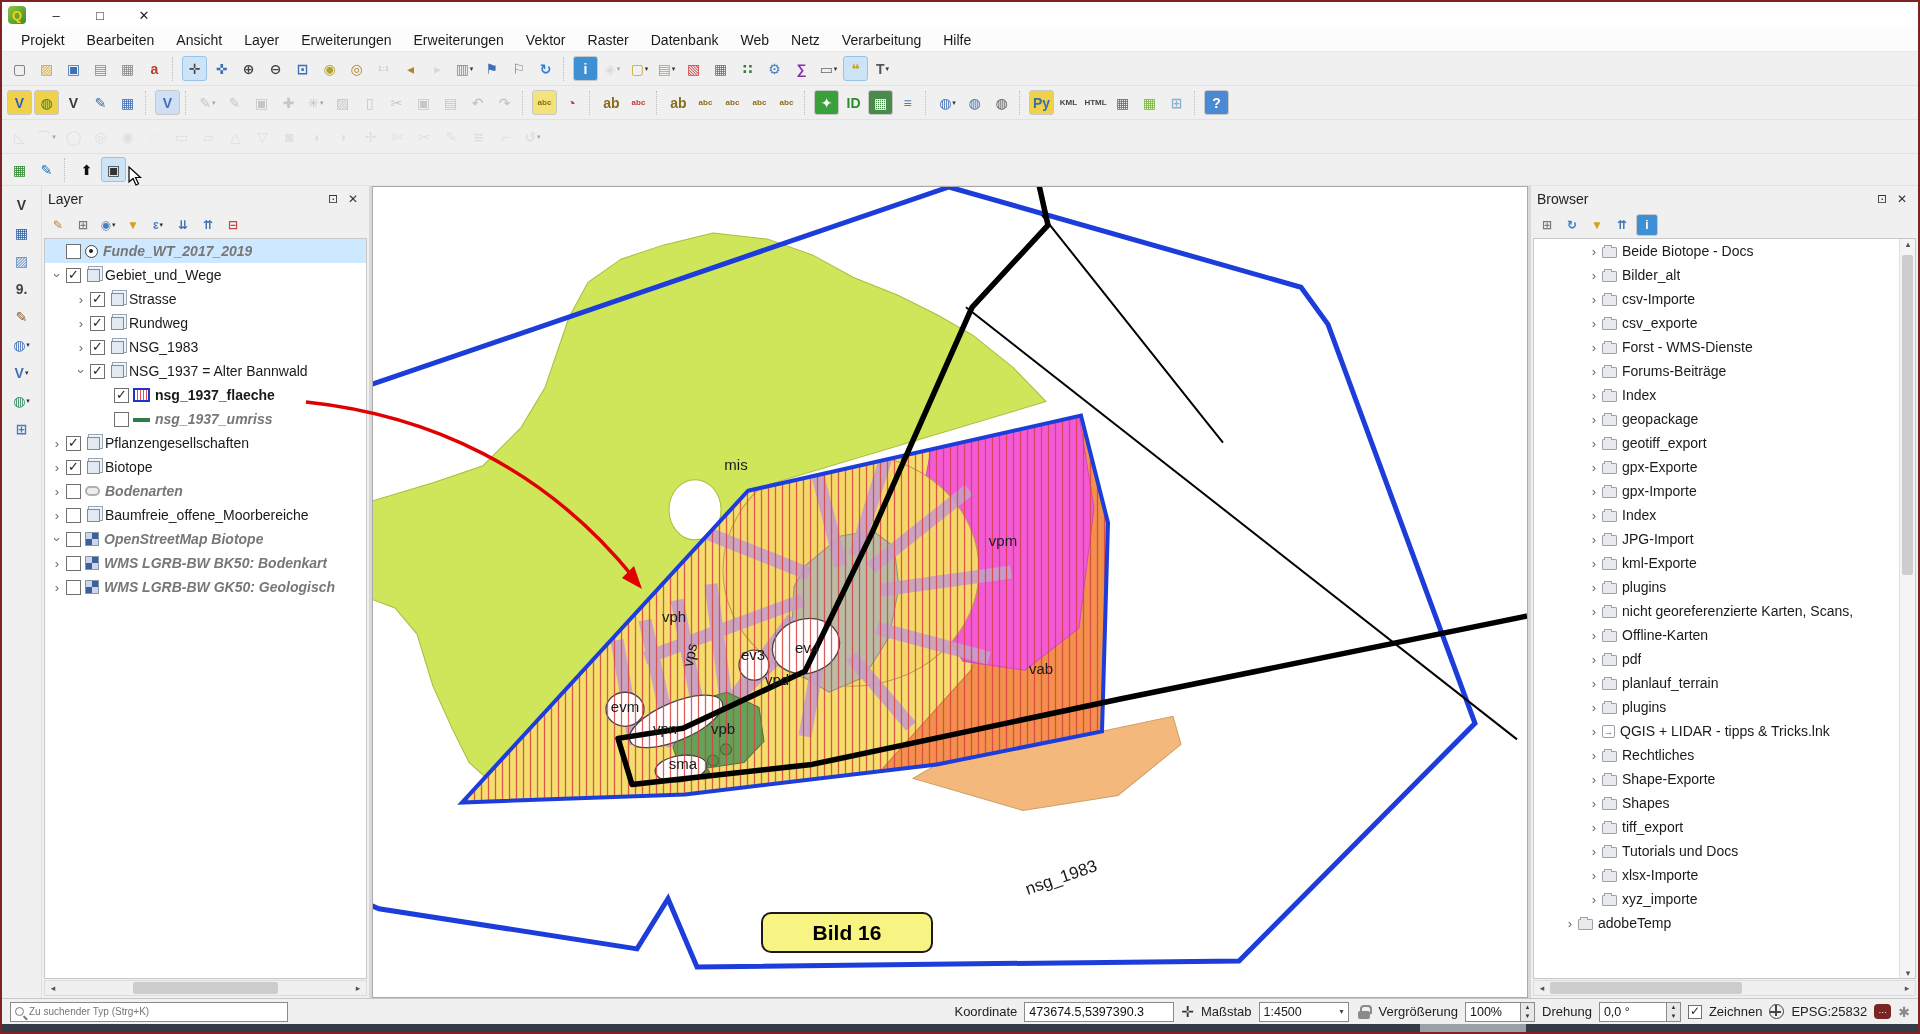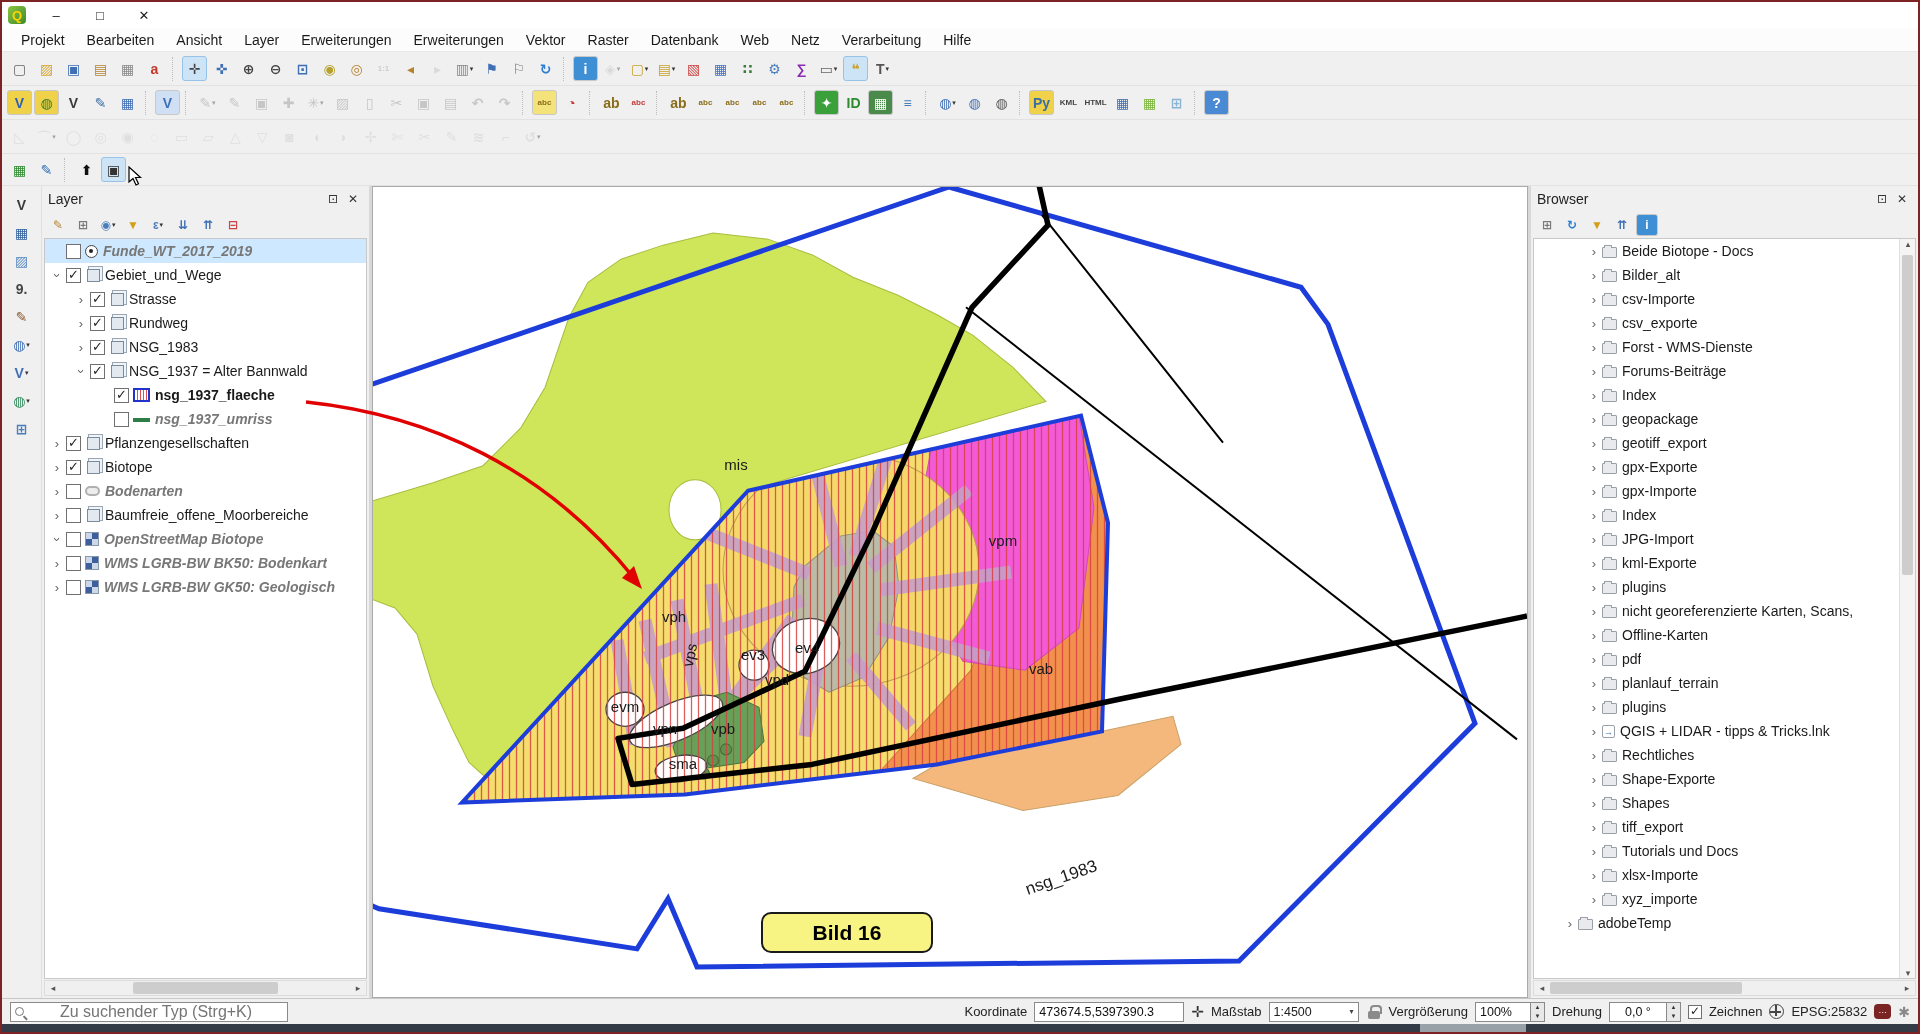--- a/index.html
+++ b/index.html
@@ -82,21 +82,21 @@
   .mapwrap svg.mapsvg { width:100%; height:100%; display:block; }
   .mapsvg text { font-family:"Liberation Sans","DejaVu Sans",sans-serif; font-size:15px; fill:#1a1a1a; text-anchor:middle; }
   .mapsvg text[data-name="map-label-nsg_1983"] { font-size:17px; }
   .bild-label { position:absolute; left:388px; top:725px; width:172px; height:41px; background:#f8f483; border:2.5px solid #1a1a1a; border-radius:10px; display:flex; align-items:center; justify-content:center; font-size:21px; font-weight:bold; color:#000; }
 
   
   .statusbar { height:26px; background:#f0f0f0; border-top:1px solid #c8c8c8; display:flex; align-items:center; padding:0 8px; gap:7px; font-size:13px; color:#222; flex:0 0 auto; }
   .searchbox { width:278px; height:20px; background:#fff; border:1px solid #8a8a8a; display:flex; align-items:center; padding:0 4px; }
   .lens { width:9px; height:9px; border:1.5px solid #777; border-radius:50%; position:relative; margin-right:5px; flex:0 0 auto; }
   .lens::after { content:""; position:absolute; width:5px; height:1.5px; background:#777; transform:rotate(45deg); left:7px; top:9px; }
-  .searchbox input { border:none; outline:none; font-size:16px; width:100%; color:#333; font-family:inherit;text-align:center; }
+  .searchbox input { border:none; outline:none; font-size:10px; width:100%; color:#333; font-family:inherit; }
   .spacer { flex:1; }
   .sb-input { height:20px; background:#fff; border:1px solid #8a8a8a; font-size:12.5px; padding:0 4px; font-family:inherit; color:#111; }
   .combo { height:20px; background:#fff; border:1px solid #8a8a8a; display:flex; align-items:center; padding:0 4px; width:90px; }
   .combo .val { flex:1; font-size:12.5px; }
   .combo .arr { font-size:8px; color:#444; }
   .spin { display:flex; flex-direction:column; width:14px; height:20px; border:1px solid #8a8a8a; border-left:none; background:#e8e8e8; }
   .spin span { flex:1; font-size:6px; line-height:9px; text-align:center; color:#333; }
   .locki { width:12px; height:14px; position:relative; margin:0 2px; }
   .locki::before { content:""; position:absolute; left:2px; top:0; width:8px; height:7px; border:2px solid #8a8a8a; border-bottom:none; border-radius:4px 4px 0 0; }
   .locki::after { content:""; position:absolute; left:0; top:6px; width:12px; height:8px; background:#8a8a8a; border-radius:2px; }
@@ -970,21 +970,21 @@
     <span data-name="magnifier-label">Vergrößerung</span>
     <div style="display:flex">
       <input class="sb-input" style="width: 56px;" data-name="magnifier-input" value="100%">
       <span class="spin" data-name="magnifier-spinner">
           <span>▲</span>
           <span>▼</span>
         </span>
     </div>
     <span data-name="rotation-label">Drehung</span>
     <div style="display:flex">
-      <input class="sb-input" style="width: 58px; text-align: center;" data-name="rotation-input" value="0,0 °">
+      <input class="sb-input" style="width: 68px;" data-name="rotation-input" value="0,0 °">
       <span class="spin" data-name="rotation-spinner">
           <span>▲</span>
           <span>▼</span>
         </span>
     </div>
     <span class="cbx" data-name="render-checkbox"></span>
     <span data-name="render-label">Zeichnen</span>
     <span class="globe" data-name="crs-globe-icon"></span>
     <span data-name="crs-status">EPSG:25832</span>
     <span class="bubble" data-name="messages-icon">…</span>

